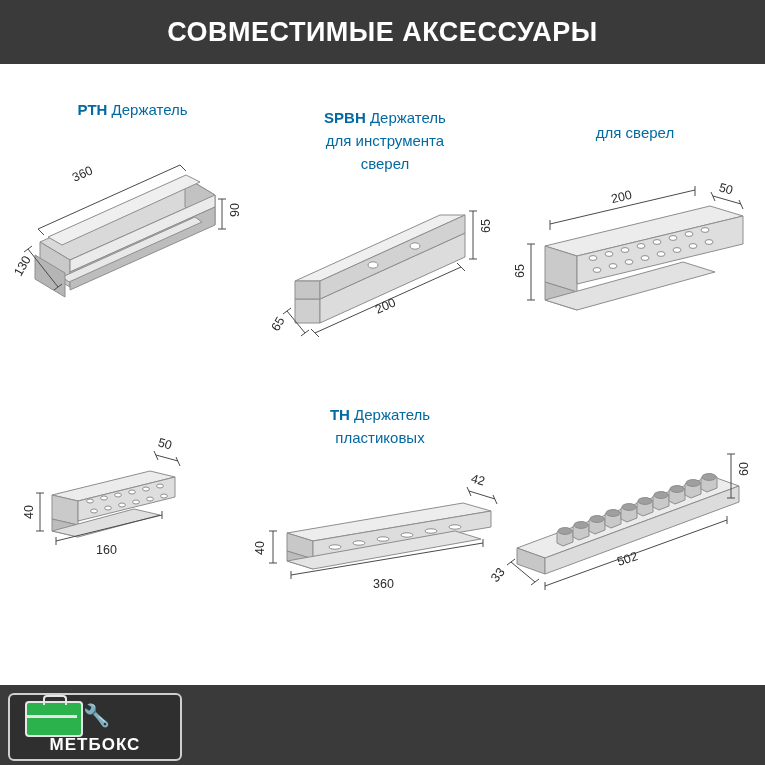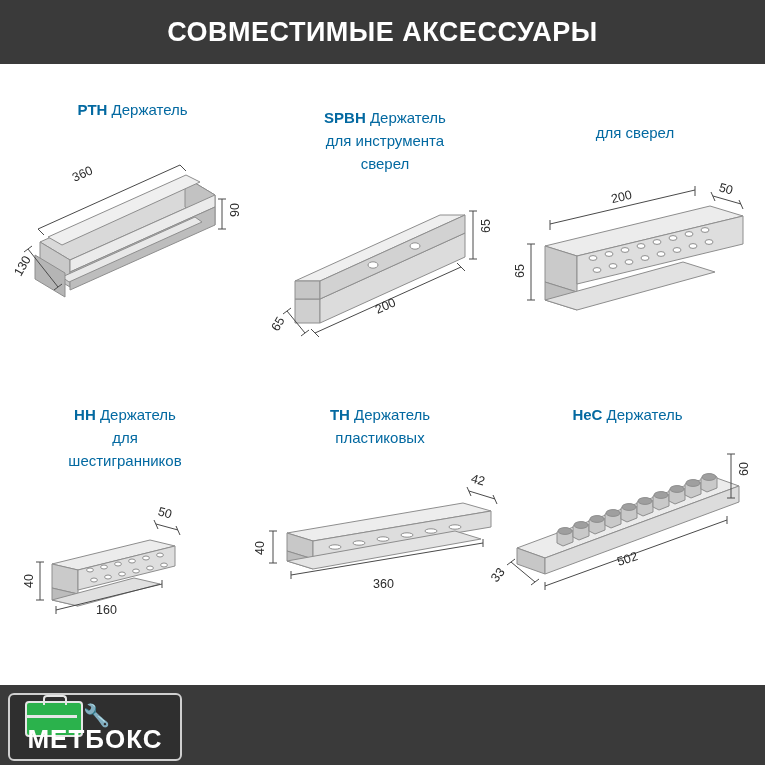--- a/index.html
+++ b/index.html
@@ -48,21 +48,21 @@
   }
   .logo-case:after{
     content:"";position:absolute;left:0;top:12px;width:50px;height:3px;background:#e6e6e6;
   }
   .logo-wrench{
     position:absolute;left:68px;top:4px;width:60px;height:26px;
     color:#d8d8d8;font-size:22px;line-height:26px;
   }
   .logo-text{
     position:absolute;left:4px;bottom:0px;width:152px;
-    color:#ffffff;font-size:26px;font-weight:bold;letter-spacing:1px;
+    color:#ffffff;font-size:17px;font-weight:bold;letter-spacing:1px;
     text-align:center;
   }
   
   .grid{
     position:absolute;left:0;top:68px;width:765px;height:617px;
   }
   .cell{position:absolute;}
   .caption{
     font-size:15px;line-height:23px;color:#0369a1;
     text-align:center;
@@ -205,26 +205,20 @@
           <line class="dimline" x1="12" y1="116" x2="20" y2="116"></line>
         </g>
       </svg>
       <div class="dim" style="left:96px;top:6px;transform:rotate(-13deg);">200</div>
       <div class="dim" style="left:204px;top:-2px;transform:rotate(16deg);">50</div>
       <div class="dim" style="left:-2px;top:80px;transform:rotate(-90deg);">65</div>
     </div>
   </div>
 
   <div class="cell" style="left:10px;top:335px;width:230px;">
-    <div class="caption">
-      <span><b>HH</b>
-      <span>Держатель</span></span><br>
-      <span>для</span><br>
-      <span>шестигранников</span>
-    </div>
     <div class="fig" style="height:150px;margin-top:10px;">
       <svg width="230" height="150" viewBox="0 0 230 150">
         <g>
           <polygon points="42,82 140,58 165,64 68,88" fill="#ececec" stroke="#8e8e8e"></polygon>
           <polygon points="42,82 68,88 68,112 42,106" fill="#cacaca" stroke="#8e8e8e"></polygon>
           <polygon points="68,88 165,64 165,84 68,108" fill="#dedede" stroke="#8e8e8e"></polygon>
           <polygon points="42,106 68,112 68,124 42,118" fill="#bcbcbc" stroke="#8e8e8e"></polygon>
           <polygon points="42,118 68,124 150,102 124,96" fill="#e0e0e0" stroke="#8e8e8e"></polygon>
           <g fill="#ffffff" stroke="#8e8e8e">
             <ellipse cx="80" cy="88" rx="3.4" ry="2"></ellipse>
@@ -247,21 +241,21 @@
           <line class="dimline" x1="30" y1="80" x2="30" y2="118"></line>
           <line class="dimline" x1="26" y1="80" x2="34" y2="80"></line>
           <line class="dimline" x1="26" y1="118" x2="34" y2="118"></line>
           <line class="dimline" x1="46" y1="128" x2="152" y2="102"></line>
           <line class="dimline" x1="46" y1="124" x2="46" y2="132"></line>
           <line class="dimline" x1="152" y1="98" x2="152" y2="106"></line>
         </g>
       </svg>
       <div class="dim" style="left:148px;top:24px;transform:rotate(16deg);">50</div>
       <div class="dim" style="left:12px;top:92px;transform:rotate(-90deg);">40</div>
-      <div class="dim" style="left:86px;top:121px;">160</div>
+      <div class="dim" style="left:86px;top:130px;">160</div>
     </div>
   </div>
 
   <div class="cell" style="left:255px;top:335px;width:250px;">
     <div class="caption">
       <span><b>TH</b>
       <span>Держатель</span></span><br>
       <span>пластиковых</span>
     </div>
     <div class="fig" style="height:150px;margin-top:36px;">
@@ -293,22 +287,21 @@
         </g>
       </svg>
       <div class="dim" style="left:216px;top:-12px;transform:rotate(16deg);">42</div>
       <div class="dim" style="left:-2px;top:56px;transform:rotate(-90deg);">40</div>
       <div class="dim" style="left:118px;top:92px;">360</div>
     </div>
   </div>
 
   <div class="cell" style="left:495px;top:335px;width:265px;">
     <div class="caption">
-      <span><b>HeC</b>
-      <span>Держатель</span></span><br>
+      <br>
     </div>
     <div class="fig" style="height:160px;margin-top:14px;">
       <svg width="265" height="160" viewBox="0 0 265 160">
         <g>
 
           <polygon points="22,108 216,36 244,46 50,118" fill="#ececec" stroke="#8e8e8e"></polygon>
           <polygon points="22,108 50,118 50,134 22,124" fill="#c7c7c7" stroke="#8e8e8e"></polygon>
           <polygon points="50,118 244,46 244,62 50,134" fill="#dcdcdc" stroke="#8e8e8e"></polygon>
 
           <g>

